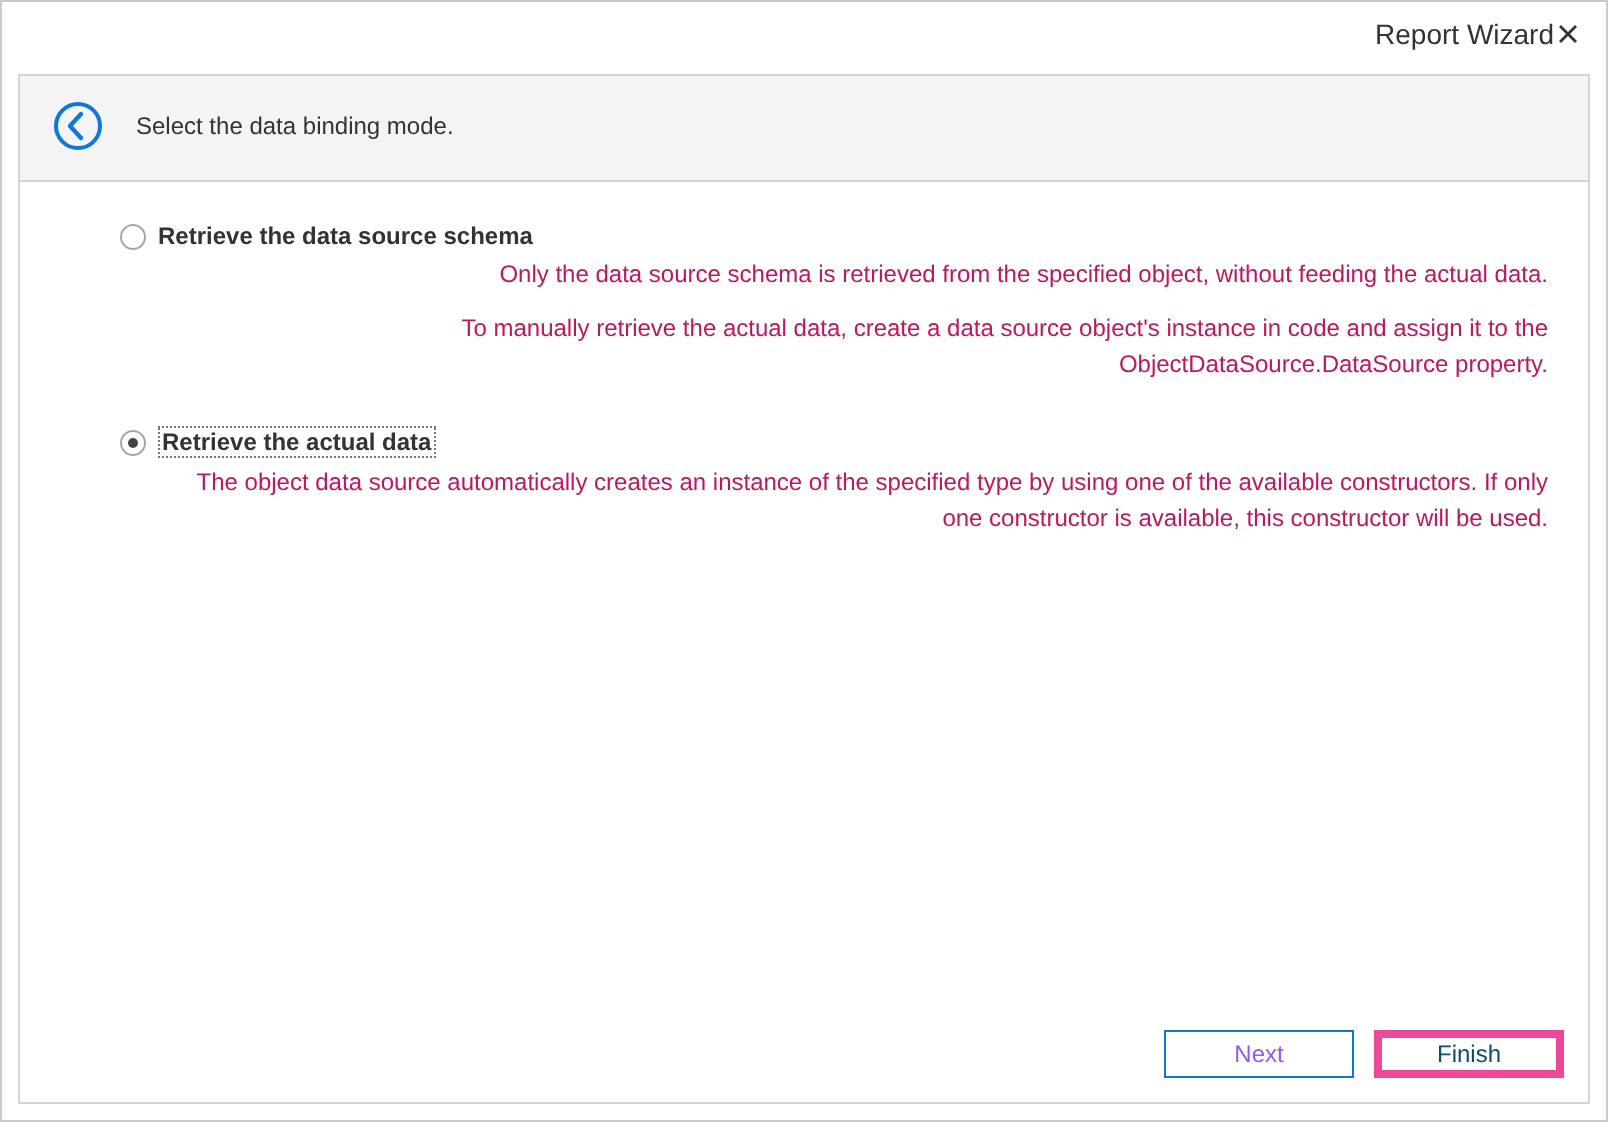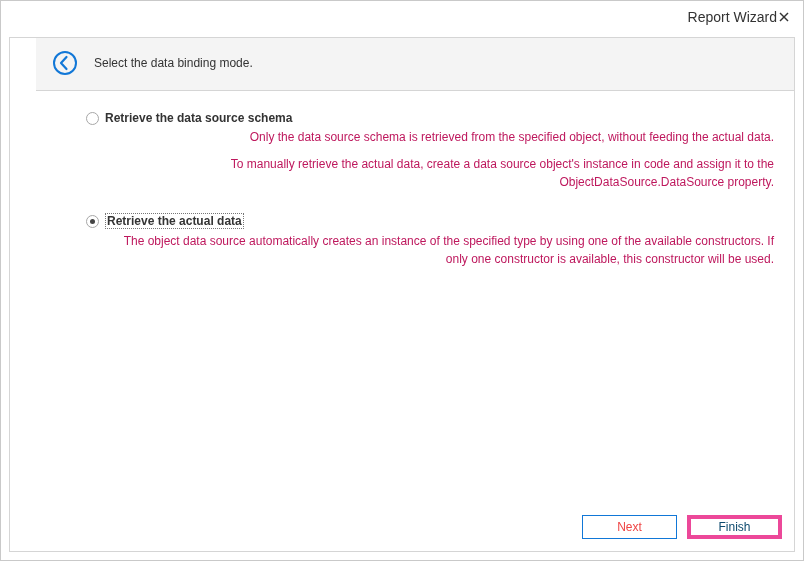--- a/index.html
+++ b/index.html
@@ -50,21 +50,20 @@
       color: #333;
     }
 
     .content-frame {
       flex: 1;
       margin: 4px 8px 8px 8px;
       border: 1px solid #d5d5d5;
       display: flex;
       flex-direction: column;
       background: #fff;
-      padding-left: 26px;
     }
 
     .header-bar {
       display: flex;
       align-items: center;
       gap: 16px;
       padding: 12px 16px 14px 16px;
       border-bottom: 1px solid #d5d5d5;
       background: #f4f4f4;
     }
@@ -151,21 +150,21 @@
       height: 24px;
       font-size: 12px;
       display: flex;
       align-items: center;
       justify-content: center;
       background: #fff;
     }
 
     .btn-primary {
       border: 1px solid #1177d7;
-      color: #ef4444;
+      color: #8b5cf6;
       cursor: pointer;
     }
 
     .btn-disabled {
       border: 4px solid #ec4899;
       color: #0c4a6e;
       cursor: default;
     }
   </style>
 </head>

